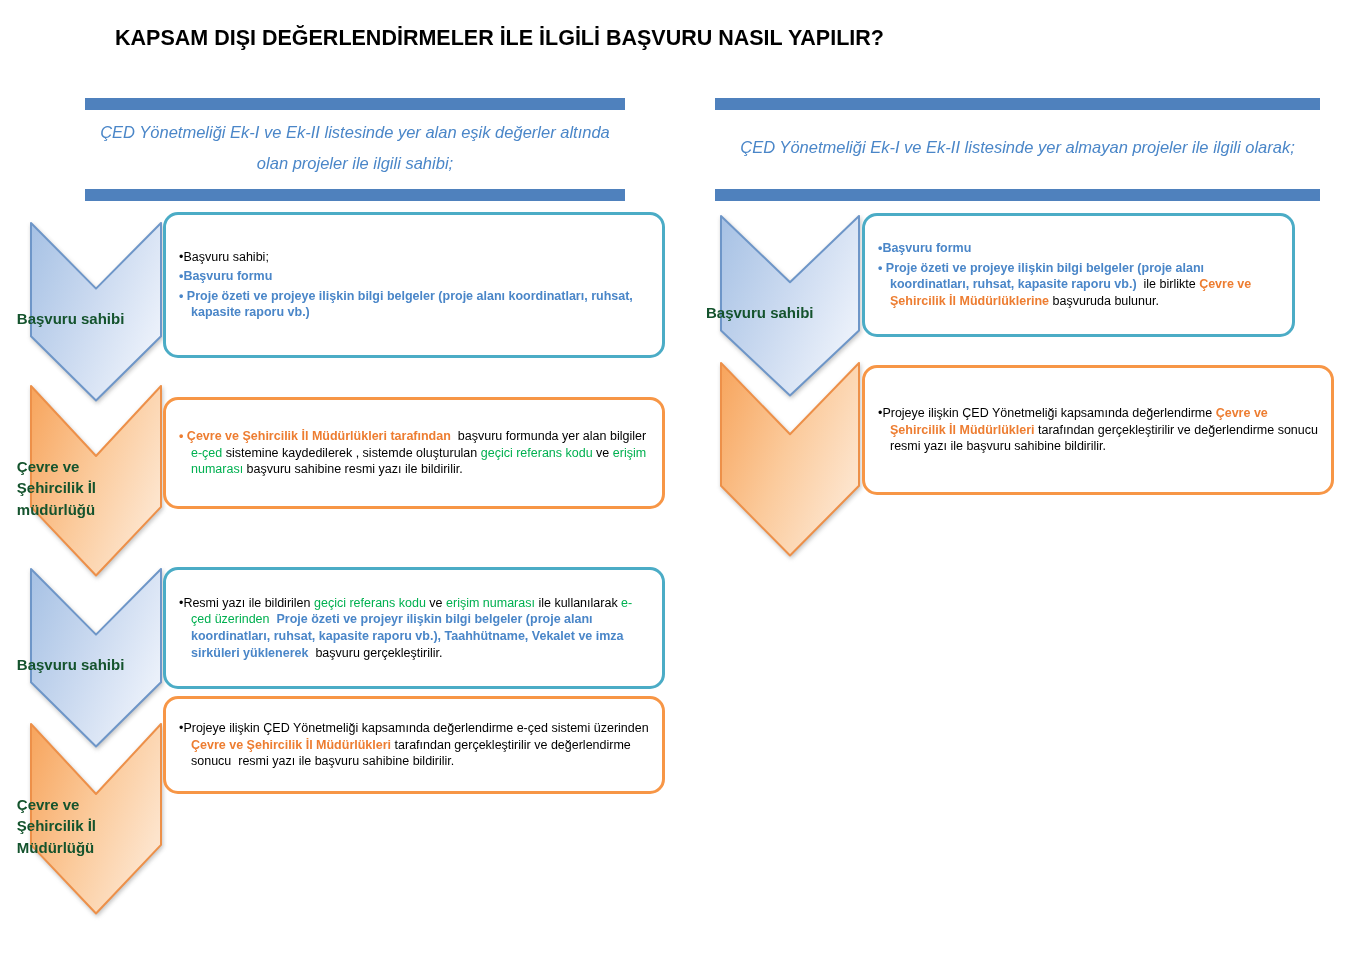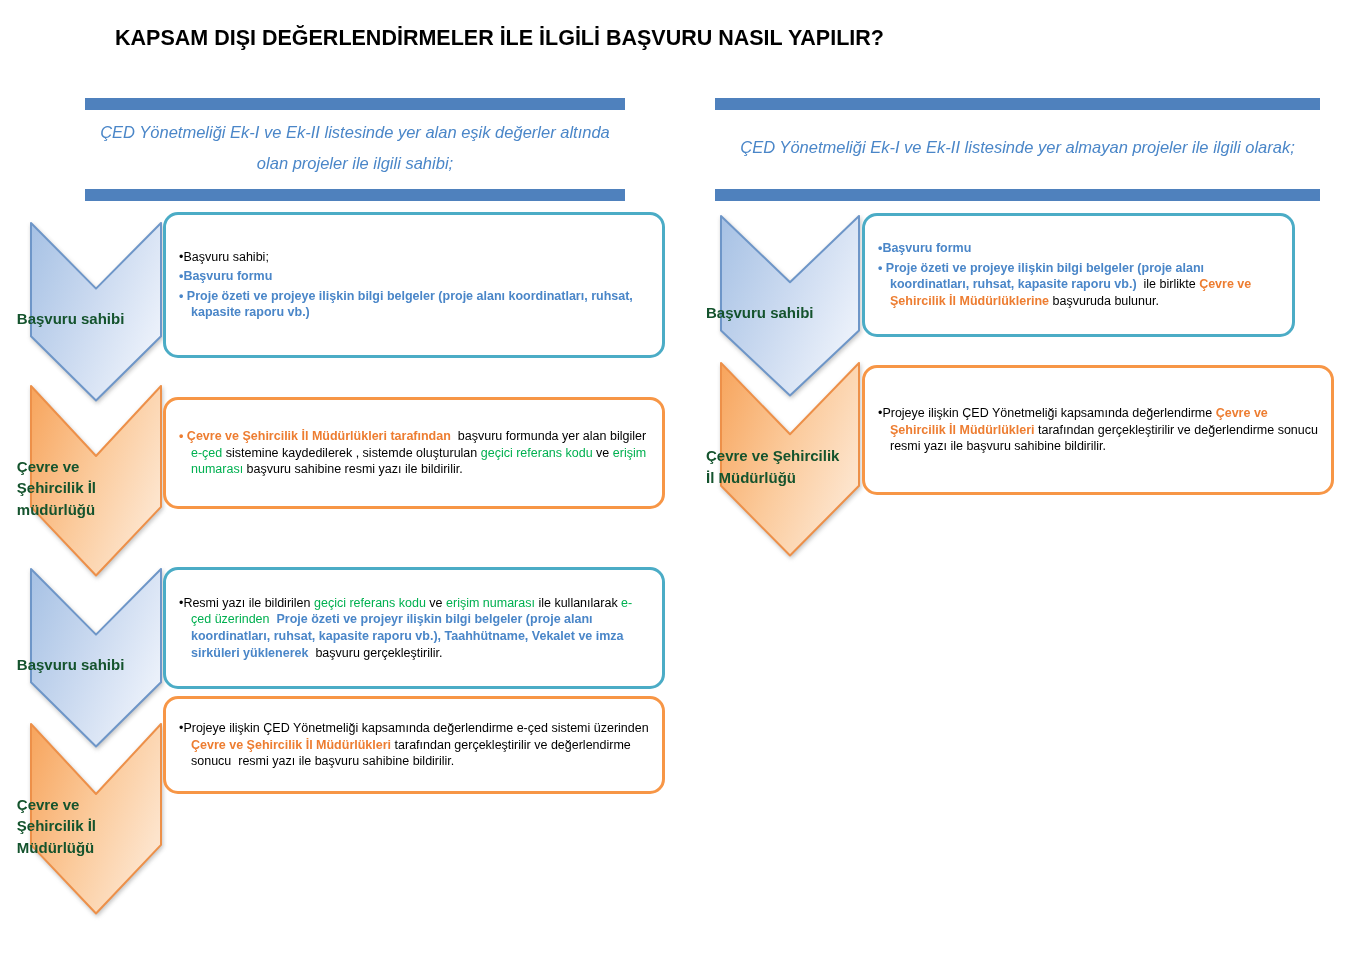--- a/index.html
+++ b/index.html
@@ -119,22 +119,20 @@
       <div class="box b-teal" style="left: 862px; top: 213px; width: 433px; height: 124px;">
         <div class="box-content">
           <div class="box-line"><span class="seg-blue">•</span><span class="seg-blue">Başvuru formu</span></div>
           <div class="box-line"><span class="seg-blue">•</span><span class="seg-blue"> Proje özeti ve projeye ilişkin bilgi belgeler (proje alanı koordinatları, ruhsat, kapasite raporu vb.)</span><span class="seg-black">  ile birlikte </span><span class="seg-orange">Çevre ve Şehircilik İl Müdürlüklerine</span><span class="seg-black"> başvuruda bulunur.</span></div>
         </div>
       </div>
       <div class="arrow" style="left: 720px; top: 362px; width: 140px; height: 195px;">
         <svg width="140" height="195" viewBox="0 0 140 195">
           <path d="M1,1 L70,72.2 L139,1 L139,123.8 L70,193.5 L1,123.8 Z" fill="url(#grad-orange)" stroke="#ED9049" stroke-width="2" stroke-linejoin="round"></path>
         </svg>
-        <div class="actor-label">Çevre ve Şehircilik
-İl Müdürlüğü</div>
       </div>
       <div class="box b-orange" style="left: 862px; top: 365px; width: 472px; height: 130px;">
         <div class="box-content">
           <div class="box-line"><span class="seg-black">•</span><span class="seg-black">Projeye ilişkin ÇED Yönetmeliği kapsamında değerlendirme </span><span class="seg-orange">Çevre ve Şehircilik İl Müdürlükleri</span><span class="seg-black"> tarafından gerçekleştirilir ve değerlendirme sonucu resmi yazı ile başvuru sahibine bildirilir.</span></div>
         </div>
       </div>
     </div>
 </div>
 
 </body></html>

